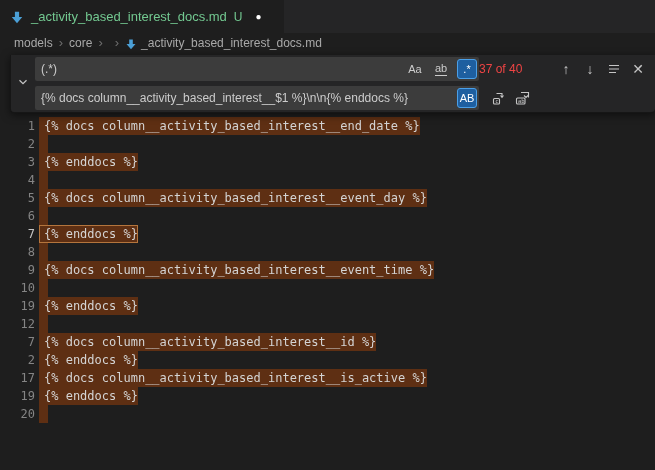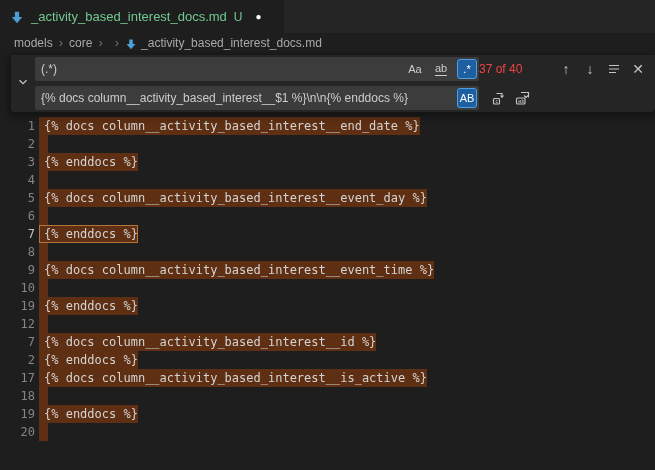--- a/index.html
+++ b/index.html
@@ -253,24 +253,20 @@
         </div>
         <div class="code-line">
           <span class="ln">2</span>
           <span class="lc"><span class="hl">{% enddocs %}</span></span>
         </div>
         <div class="code-line">
           <span class="ln">17</span>
           <span class="lc"><span class="hl">{% docs column__activity_based_interest__is_active %}</span></span>
         </div>
         <div class="code-line">
-          <span class="ln">18</span>
-          <span class="lc"><span class="hl hl-empty"></span></span>
-        </div>
-        <div class="code-line">
           <span class="ln">19</span>
           <span class="lc"><span class="hl">{% enddocs %}</span></span>
         </div>
         <div class="code-line">
           <span class="ln">20</span>
           <span class="lc"><span class="hl hl-empty"></span></span>
         </div>
       </div>
   </div>
 </div>

